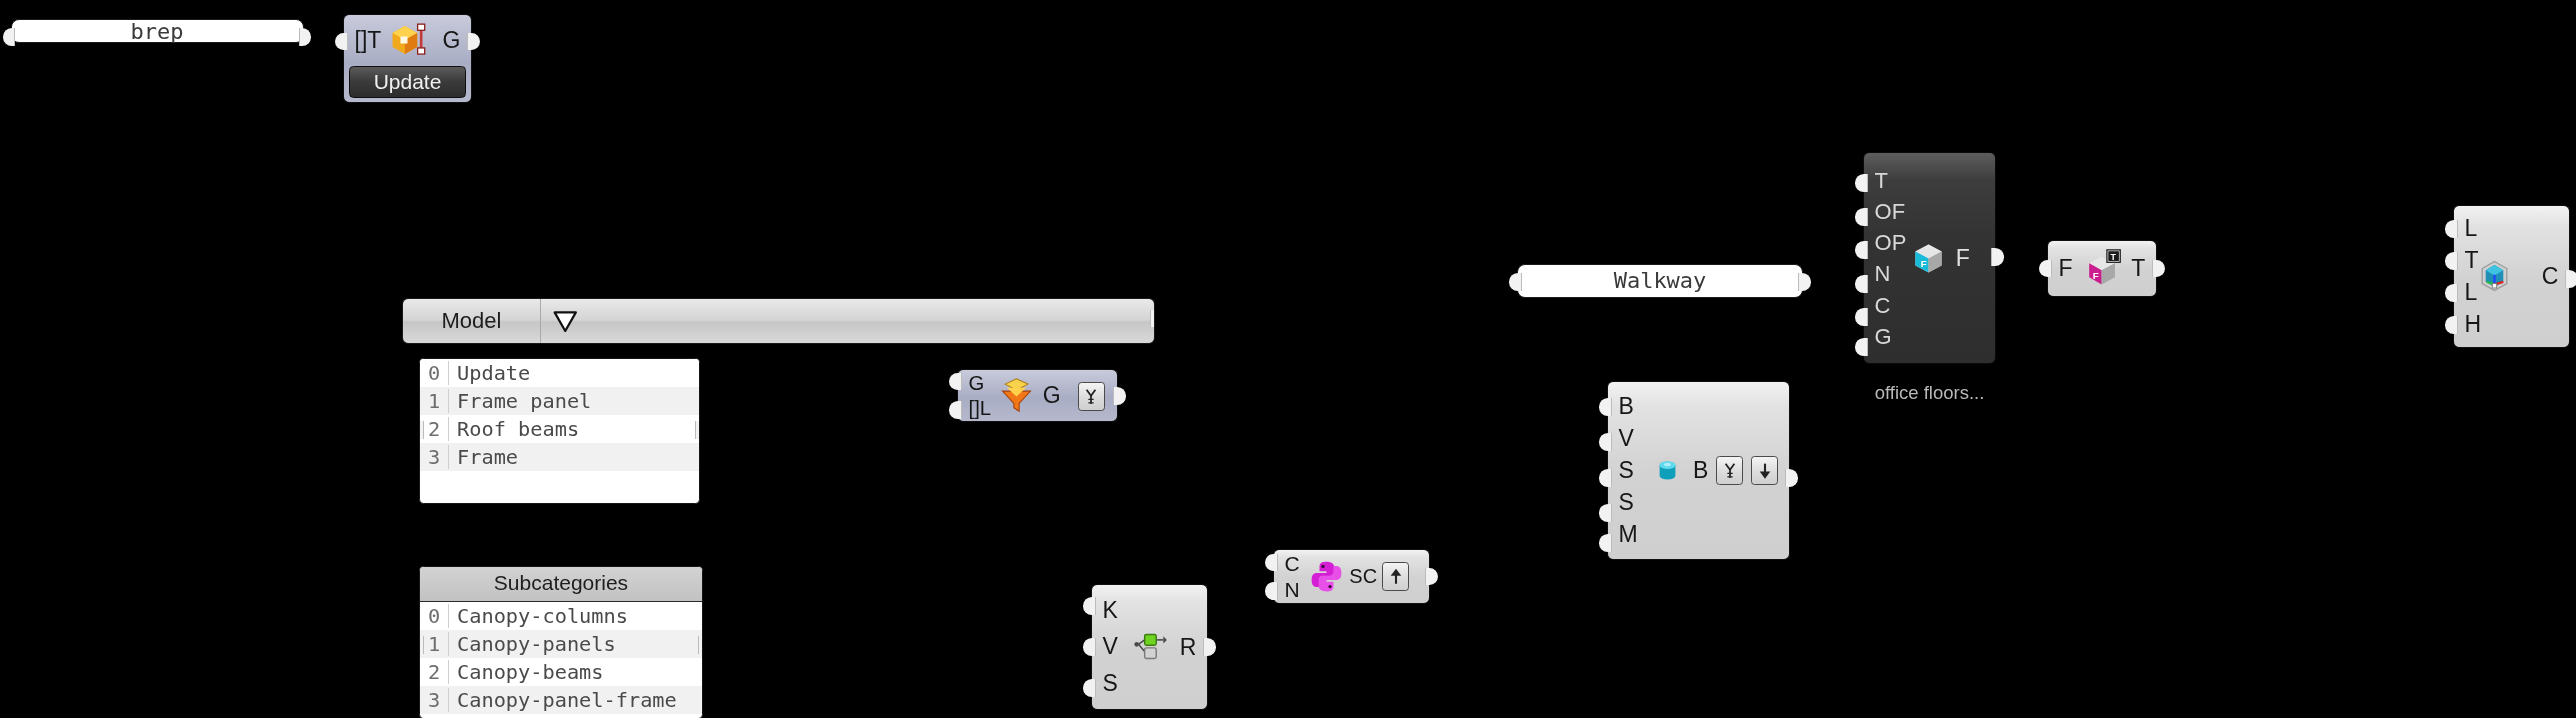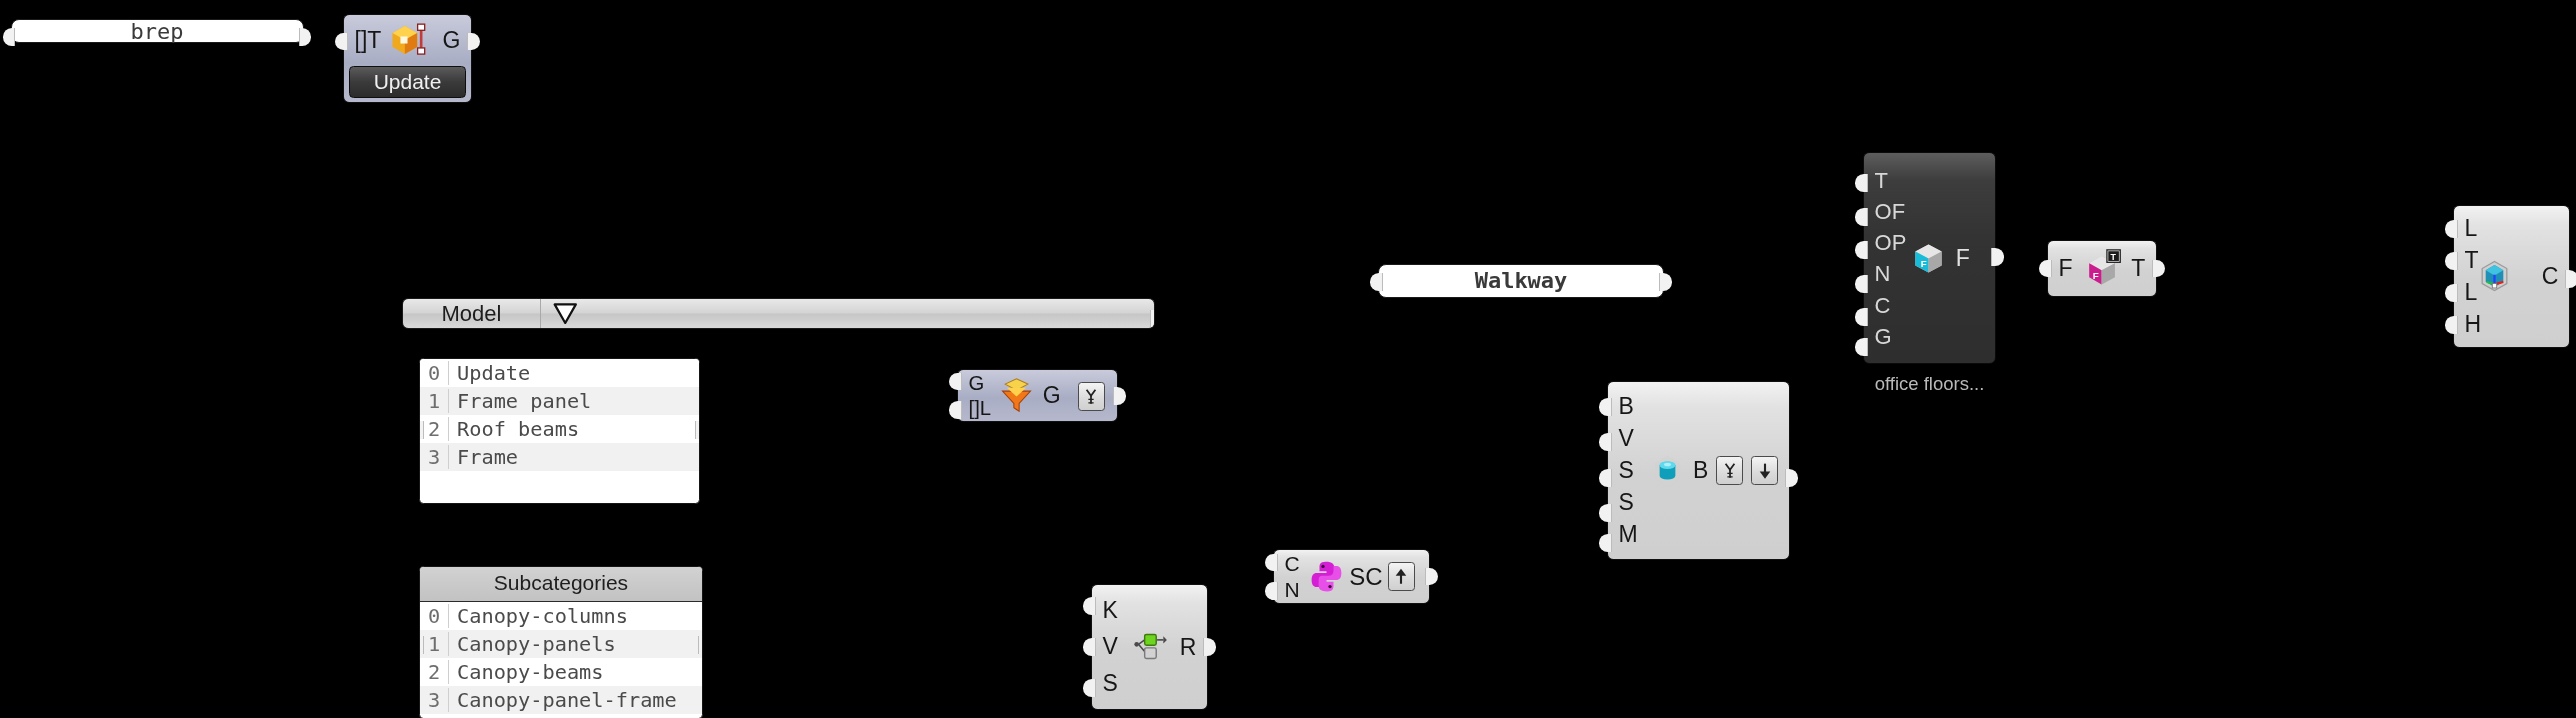--- a/index.html
+++ b/index.html
@@ -169,21 +169,21 @@
     gap: 7px;
     pointer-events: none;
   }
   .comp-caption {
     position: absolute;
     width: 100%;
     text-align: center;
     font-size: 18.5px;
     color: #b9b9b9;
     top: 100%;
-    margin-top: 10px;
+    margin-top: 19px;
     white-space: nowrap;
   }
 
   
   .update-btn {
     position: absolute;
     left: 5.3px; right: 5.3px; bottom: 4.4px;
     height: 30px;
     border: 1.8px solid #0e0e0e;
     border-radius: 4.4px;
@@ -237,27 +237,27 @@
           <rect x="35" y="2" width="3" height="32" fill="#c23b3b"></rect>
           <rect x="32.5" y="1" width="8" height="7" fill="#ffffff" stroke="#8c2020" stroke-width="1.5"></rect>
           <rect x="32.5" y="28" width="8" height="7" fill="#ffffff" stroke="#8c2020" stroke-width="1.5"></rect>
         </svg>
       </span>
     </div>
     <div class="update-btn">Update</div>
   </div>
 
 
-  <div class="node panel" style="left:1378px; top:264px; width:286px; height:34px;font-weight:bold;">
+  <div class="node panel" style="left:1517px; top:264px; width:286px; height:34px;">
     <div class="port in" style="top:8px;"></div>
     <div class="port out" style="top:8px;"></div>
     <div class="ptext">Walkway</div>
   </div>
 
-  <div class="node valuelist" style="left:402px; top:298px; width:753px; height:31px;">
+  <div class="node valuelist" style="left:402px; top:298px; width:753px; height:46px;">
     <div class="port out" style="top:10.6px;"></div>
     <div class="vl-name">Model</div>
     <div class="vl-arrow">
       <svg class="icon" width="26.5" height="26.5" viewBox="0 0 30 30">
         <polygon points="3,5 27,5 15,26" fill="#ffffff" stroke="#111111" stroke-width="2.5" stroke-linejoin="round"></polygon>
       </svg>
     </div>
   </div>
 
   <div class="node listpanel" style="left:419px; top:358px; width:281px; height:146px;">
@@ -441,21 +441,21 @@
     </div>
     <div class="comp-center" style="left:35px; right:5.3px; justify-content:flex-start; gap:5.3px;">
       <span>
         <svg class="icon" width="35" height="35" viewBox="0 0 40 40">
           <path d="M19 3 C12 3 12 7 12 10 L12 14 L20 14 L20 16 L9 16 C5 16 3 19 3 24 C3 29 5 32 9 32 L12 32 L12 27 C12 23 14 21 18 21 L25 21 C28 21 29 19 29 16 L29 10 C29 6 27 3 19 3 Z" fill="#d41fd4"></path>
           <circle cx="16" cy="8.5" r="1.9" fill="#3b0a3b"></circle>
           <path d="M21 37 C28 37 28 33 28 30 L28 26 L20 26 L20 24 L31 24 C35 24 37 21 37 16 C37 11 35 8 31 8 L28 8 L28 13 C28 17 26 19 22 19 L15 19 C12 19 11 21 11 24 L11 30 C11 34 13 37 21 37 Z" fill="#e84ee8"></path>
           <circle cx="24" cy="31.5" r="1.9" fill="#3b0a3b"></circle>
         </svg>
       </span>
-      <span style="font-size:24px; color:#161616;">SC</span>
+      <span style="font-size:20px; color:#161616;">SC</span>
       <span class="minibtn">
         <svg class="icon" width="16" height="19.4" viewBox="0 0 18 22">
           <path d="M9 19 L9 7" stroke="#222" stroke-width="2.4" fill="none"></path>
           <polygon points="9,2 3,10 15,10" fill="#222"></polygon>
         </svg>
       </span>
     </div>
   </div>
 
   <div class="comp" style="left:1091px; top:584px; width:115px; height:124px;">

